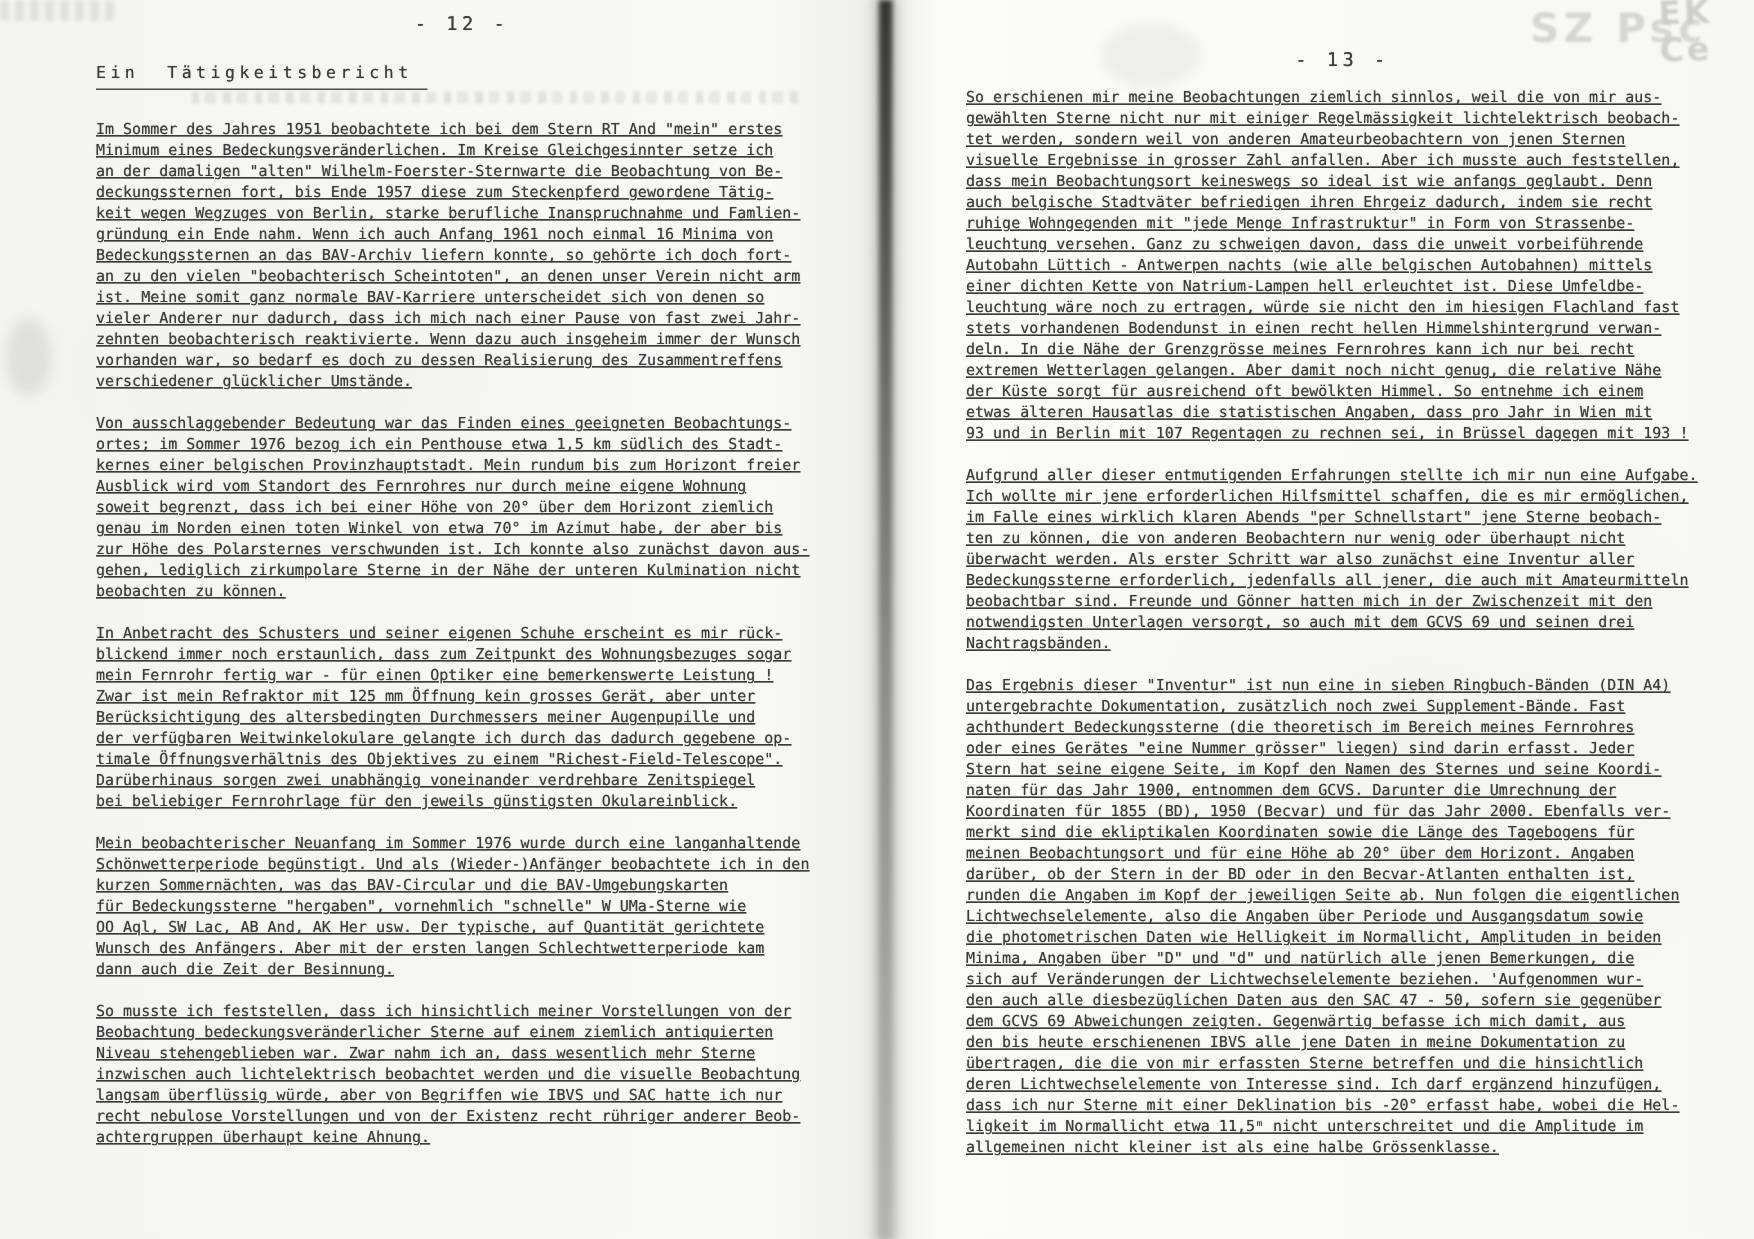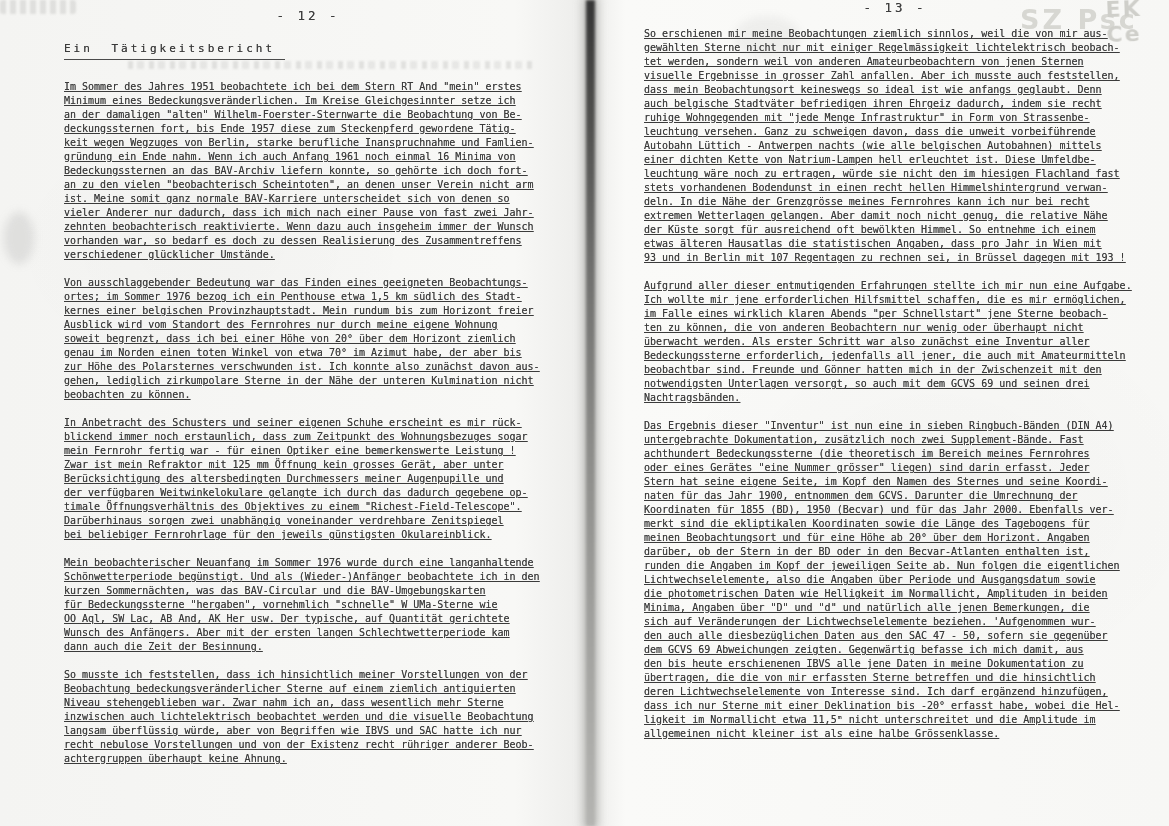--- a/index.html
+++ b/index.html
@@ -17,21 +17,21 @@
       linear-gradient(90deg,#f4f4f2 0%,#f8f8f6 44%,#ececea 50.4%,#fafaf8 53.5%,#f7f7f5 100%);
   }
   .page{position:absolute;top:0;}
   .page-left{left:64px;width:488px;}
   .page-right{left:644px;width:502px;}
   .pagenum{
     text-align:center;font-size:12.5px;letter-spacing:3px;
     color:#3c3c3c;text-shadow:0 0 0.5px rgba(50,50,50,0.7);
   }
   .page-left .pagenum{padding-top:8px;}
-  .page-right .pagenum{margin-bottom:12px;}
+  .page-right .pagenum{margin-bottom:12px;margin-top:32px;}
   .heading-wrap{margin-top:14px;margin-bottom:20px;}
   .doc-heading{
     display:inline-block;font-size:11px;letter-spacing:3px;word-spacing:9px;
     color:#3a3a3a;border-bottom:1.4px solid #4a4a4a;padding-bottom:4px;padding-right:10px;
     text-shadow:0 0 0.5px rgba(50,50,50,0.7);
   }
   .doc-para{
     white-space:pre-line;
     font-size:10px;line-height:14px;letter-spacing:0;
     margin:0 0 14px 0;

